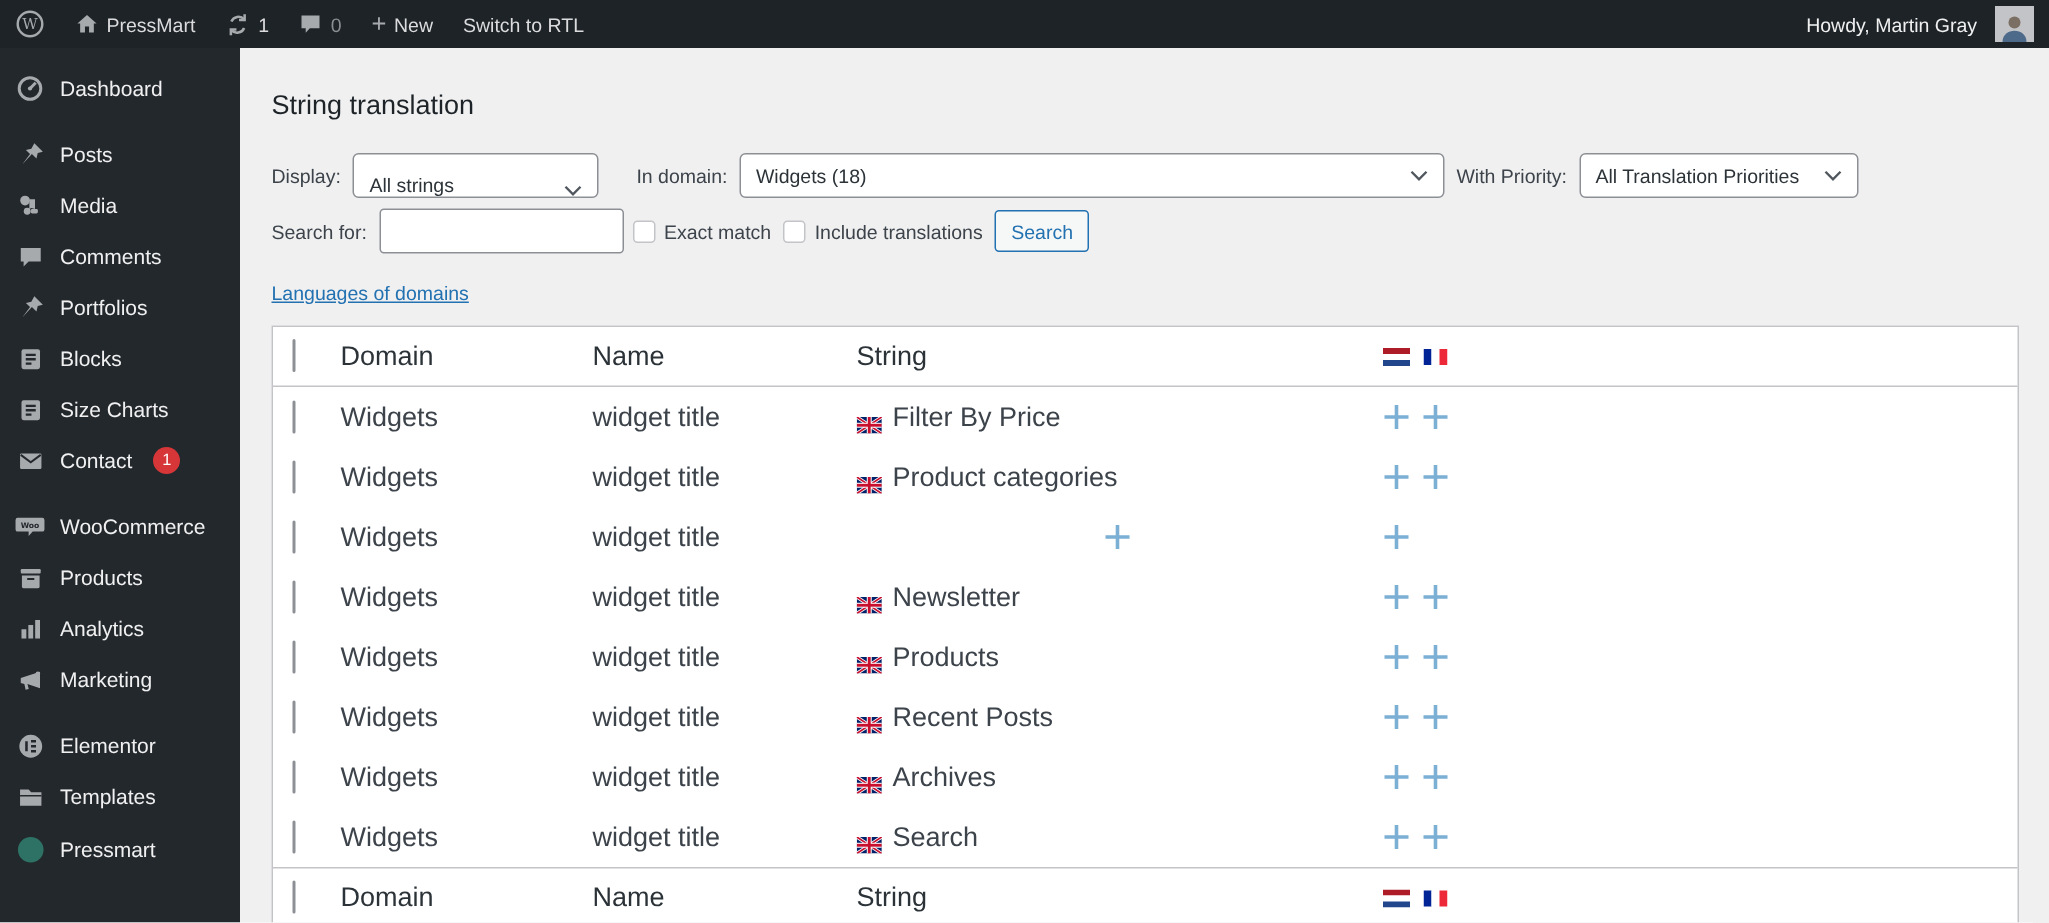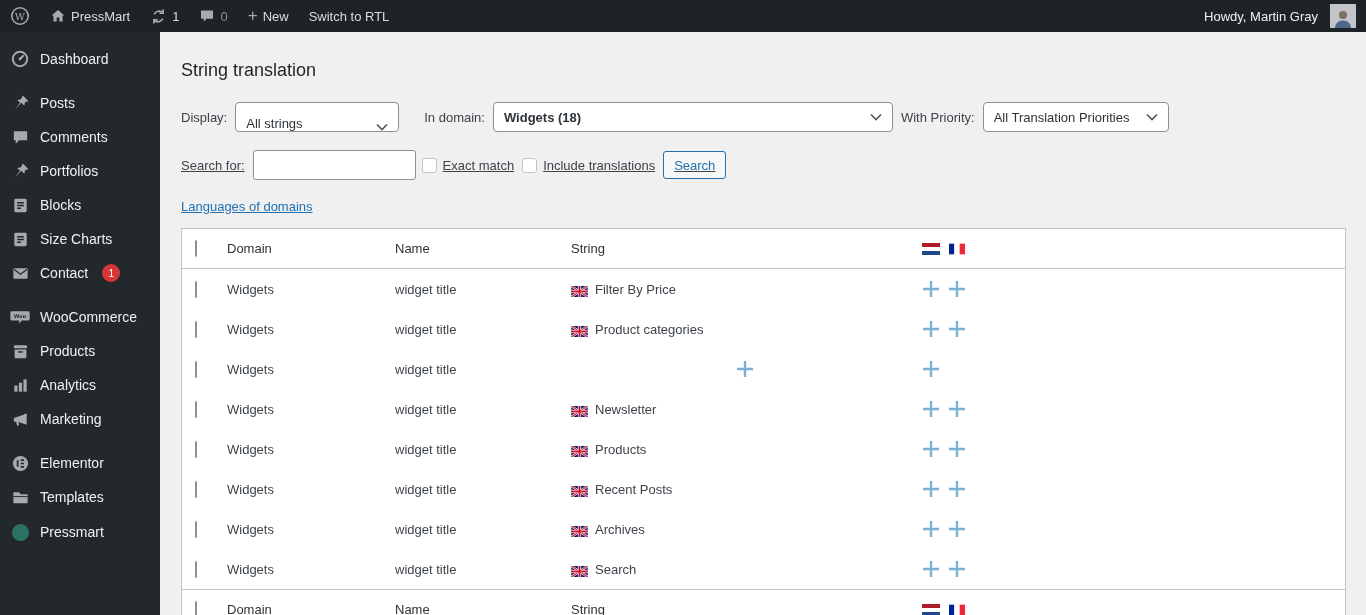--- a/index.html
+++ b/index.html
@@ -49,21 +49,21 @@
   .content {
     position:absolute; top:32px; left:160px; width:1206px; height:583px;
     background:#f0f0f1; overflow:hidden;
   }
   h1.page-title {
     margin:23px 0 0 21px; font-size:18px; font-weight:400; color:#1d2327; line-height:30px;
   }
   .filter-row {
     display:flex; align-items:center; margin:17px 20px 0 21px; height:30px;
   }
-  .filter-row.second { margin-top:18px;text-decoration:underline; }
+  .filter-row.second { margin-top:7px; }
   .f-label { color:#3c434a; font-size:13px; margin-right:8px; white-space:nowrap; }
   .select {
     height:30px; background:#fff; border:1px solid #8c8f94; border-radius:4px;
     display:flex; align-items:center; justify-content:space-between;
     padding:0 10px 0 10px; color:#2c3338; font-size:13px; cursor:pointer;
   }
   .select .chev { margin-left:10px; color:#50575e; display:flex; }
   .text-input {
     height:30px; width:163px; background:#fff; border:1px solid #8c8f94;
     border-radius:3px; padding:0 8px; font-size:13px; color:#2c3338;
@@ -88,21 +88,21 @@
   .st-table {
     margin:14px 20px 0 21px; width:1165px; background:#fff;
     border:1px solid #c3c4c7;
   }
   .t-row {
     display:grid; grid-template-columns:45px 168px 176px 347px 26px 26px 1fr;
     align-items:center; height:40px;
   }
   .t-head { border-bottom:1px solid #c3c4c7; }
   .t-foot { border-top:1px solid #c3c4c7; border-bottom:none; }
-  .t-cell { font-size:13px; color:#3c434a; }
+  .t-cell { font-size:18px; color:#3c434a; }
   .t-head .t-cell { color:#2c3338; }
   .cb-cell { padding-left:13px; }
   .t-checkbox {
     width:16px; height:16px; background:#fff; border:1px solid #8c8f94;
     border-radius:4px; cursor:pointer;
   }
   .string-cell { display:flex; align-items:flex-end; gap:7px; }
   .flag { display:block; }
   .plus-cell { display:flex; align-items:center; justify-content:center; cursor:pointer; }
 </style>
@@ -174,20 +174,31 @@
 
   <div class="menu-item">
     <span class="mi-icon">
         <svg width="19" height="19" viewBox="0 0 20 20">
           <path d="M12.5 1.5l6 6-3.6 1-.9 3.8-3.2-3.2L4 16.5l5.5-7.3-2.9-2.9 3.8-.9z" fill="#a7aaad"></path>
         </svg>
       </span>
     <span class="mi-label">Posts</span>
   </div>
 
+  <div class="menu-item">
+    <span class="mi-icon">
+        <svg width="19" height="19" viewBox="0 0 20 20">
+          <circle cx="6" cy="6" r="3.4" fill="#a7aaad"></circle>
+          <path d="M9 5h4v7l-2.6-.7L9 12z" fill="#a7aaad"></path>
+          <circle cx="7.5" cy="13.5" r="2.4" fill="#a7aaad"></circle>
+          <rect x="10" y="12" width="5" height="3" rx="1" fill="#a7aaad"></rect>
+        </svg>
+      </span>
+    <span class="mi-label">Media</span>
+  </div>
 
 
   <div class="menu-item">
     <span class="mi-icon">
         <svg width="19" height="19" viewBox="0 0 20 20">
           <path d="M3 3.5h14v9.5h-8.5L5 16.5v-3.5H3z" fill="#a7aaad"></path>
         </svg>
       </span>
     <span class="mi-label">Comments</span>
   </div>
@@ -317,21 +328,21 @@
     <span class="f-label">Display:</span>
     <div class="select" style="width:164px;align-items:flex-end;">
       <span>All strings</span>
       <span class="chev">
           <svg width="12" height="8" viewBox="0 0 12 8" fill="none" stroke="#50575e" stroke-width="1.6">
             <path d="M1 1.5l5 5 5-5"></path>
           </svg>
         </span>
     </div>
     <span class="f-label" style="margin-left:25px;">In domain:</span>
-    <div class="select" style="width:400px;font-weight:bold;">
+    <div class="select" style="width:470px;">
       <span>Widgets (18)</span>
       <span class="chev">
           <svg width="12" height="8" viewBox="0 0 12 8" fill="none" stroke="#50575e" stroke-width="1.6">
             <path d="M1 1.5l5 5 5-5"></path>
           </svg>
         </span>
     </div>
     <span class="f-label" style="margin-left:8px;">With Priority:</span>
     <div class="select" style="width:186px;">
       <span>All Translation Priorities</span>

